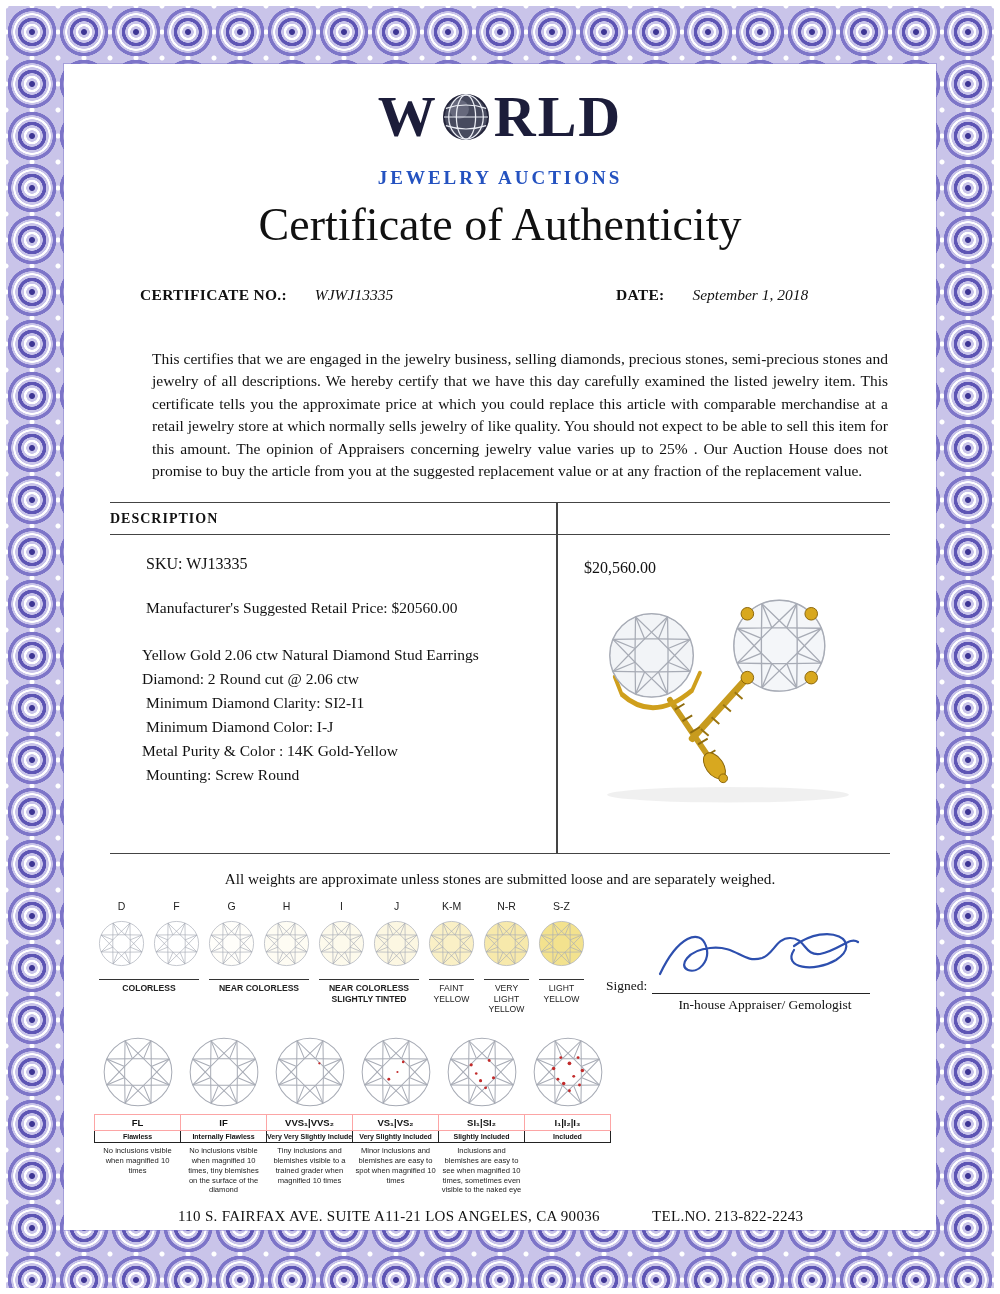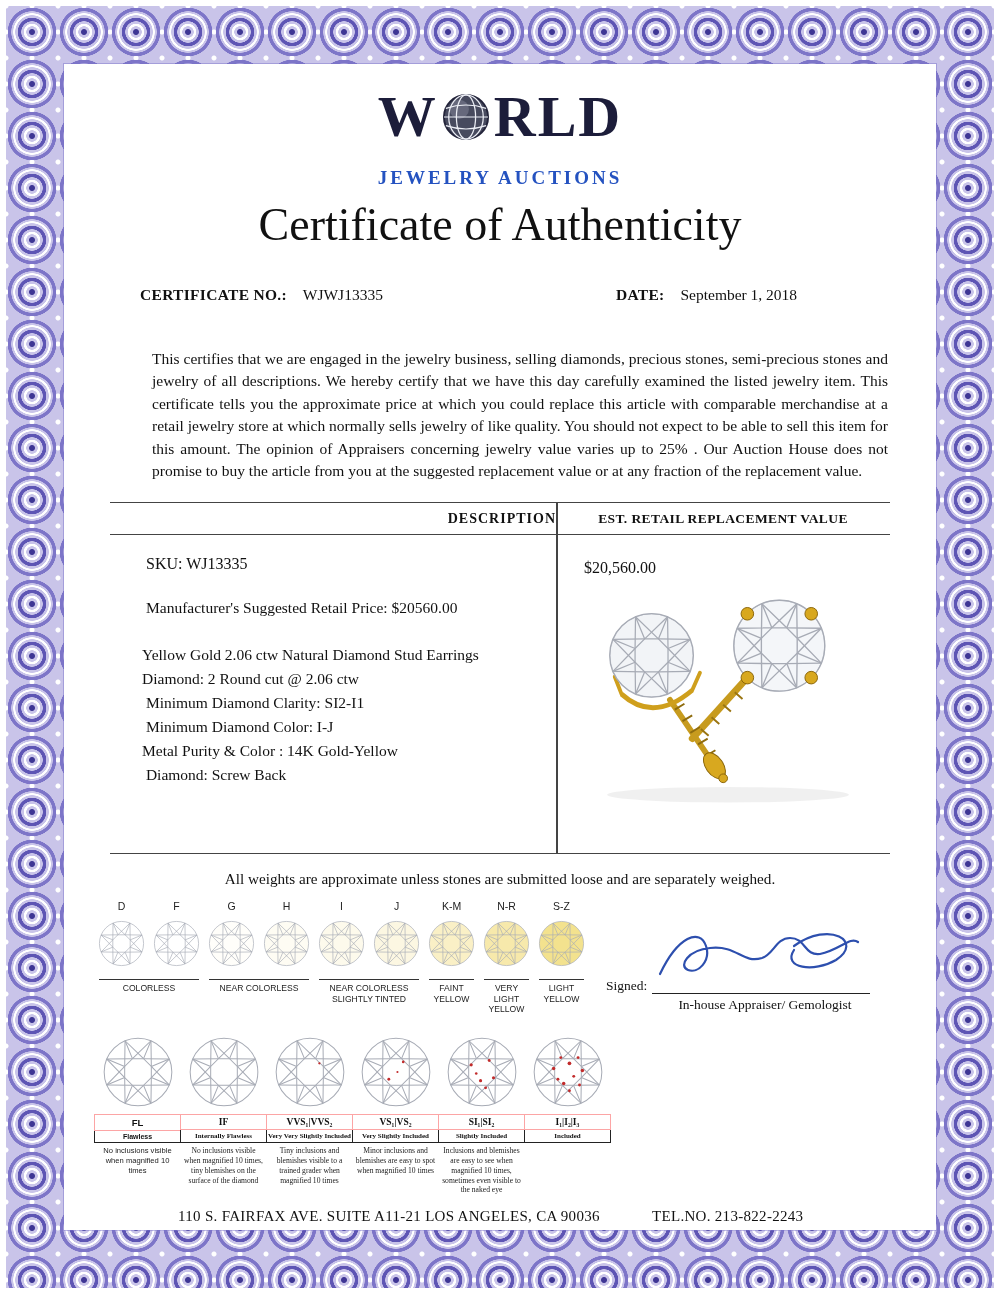--- a/index.html
+++ b/index.html
@@ -30,63 +30,63 @@
   .logo-word svg{margin:0 2px;}
   .logo-sub{font-size:19px;font-weight:700;color:#2452c0;letter-spacing:3px;margin-top:21px;}
 
   .title{position:absolute;top:134px;left:0;width:100%;text-align:center;margin:0;
          font-size:46px;font-weight:400;color:#111;}
 
   .meta{position:absolute;top:222px;left:0;width:100%;font-size:15.5px;}
   .meta-left{position:absolute;left:76px;}
   .meta-right{position:absolute;left:552px;}
   .b{font-weight:700;letter-spacing:.3px;}
-  .meta .val{margin-left:12px;}
+  .meta .val{margin-left:24px;font-style:italic;}
 
   .bodytext{position:absolute;left:76px;top:272px;width:736px;margin:12px;
             font-size:15.5px;line-height:1.45;text-align:justify;}
 
   
   .dtable{position:absolute;left:46px;top:438px;width:780px;height:350px;
           border-top:1.5px solid #444;border-bottom:1.5px solid #444;}
   .thead{display:flex;height:31px;border-bottom:1.5px solid #444;}
-  .th1{width:446px;text-align:right;font-weight:700;font-size:14px;letter-spacing:1px;line-height:31px;}
+  .th1{width:446px;text-align:left;font-weight:700;font-size:14px;letter-spacing:1px;line-height:31px;}
   .th2{flex:1;text-align:center;font-weight:700;font-size:13.5px;letter-spacing:.4px;line-height:31px;}
   .vdiv{position:absolute;left:446px;top:0;bottom:0;width:1.5px;background:#444;}
   .sku{position:absolute;left:36px;top:52px;font-size:16px;}
   .msrp{position:absolute;left:36px;top:96px;font-size:15.5px;}
   .descs{position:absolute;left:32px;top:140px;font-size:15.5px;}
   .descs div{line-height:24px;white-space:pre-wrap;}
   .value{position:absolute;left:474px;top:56px;font-size:16px;}
   .earrings{position:absolute;left:468px;top:78px;}
 
   .note{position:absolute;top:806px;left:0;width:100%;text-align:center;font-size:15.2px;}
 
   
   .cchart{position:absolute;left:30px;top:836px;width:500px;font-family:"Liberation Sans",sans-serif;}
   .cc-row{display:flex;}
   .cc-col{width:55px;text-align:center;}
   .cc-letter{font-size:10.5px;height:16px;color:#222;}
   .cc-col svg{width:47px;height:47px;margin-top:4px;}
   .cc-groups{display:flex;margin-top:8px;}
   .cc-group{box-sizing:border-box;padding:0 5px;}
-  .g2{width:110px;} .g1{width:55px;}
+  .g2{width:110px;font-weight:bold;} .g1{width:55px;}
   .cc-line{border-top:1.5px solid #333;margin-bottom:3px;}
   .cc-label{font-size:8.6px;line-height:1.25;text-align:center;white-space:pre-line;color:#222;}
 
   
   .sig-svg{position:absolute;left:590px;top:852px;}
   .sig-label{position:absolute;left:542px;top:914px;font-size:13.5px;}
   .sig-line{position:absolute;left:588px;top:929px;width:218px;border-top:1.2px solid #222;}
   .sig-role{position:absolute;left:576px;top:933px;width:250px;text-align:center;font-size:13.5px;}
 
   
   .clchart{position:absolute;left:30px;top:972px;width:530px;font-family:"Liberation Sans",sans-serif;display:flex;}
   .cl-col{width:87px;box-sizing:border-box;}
-  .cl-col + .cl-col{margin-left:-1px;font-family:Liberation Serif, serif;}
+  .cl-col + .cl-col{margin-left:-1px;}
   .cl-stone{text-align:center;height:78px;}
   .cl-stone svg{width:72px;height:72px;}
   .cl-code{border:1px solid #fca5a5;font-size:9.5px;font-weight:700;text-align:center;padding:2px 0;background:#fff;}
   .cl-name{border:1px solid #222;border-top:none;font-size:7px;font-weight:700;text-align:center;
            padding:2px 0;white-space:nowrap;overflow:hidden;}
   .cl-desc{font-size:7.6px;text-align:center;padding:3px 3px 0;line-height:1.3;color:#222;}
 
   .f-addr{position:absolute;left:114px;top:1144px;font-size:15px;letter-spacing:.3px;}
   .f-tel{position:absolute;left:588px;top:1144px;font-size:15px;letter-spacing:.3px;}
 </style>
@@ -138,32 +138,31 @@
         <span class="b">DATE:</span>
         <span class="val">September 1, 2018</span>
       </div>
     </div>
 
     <p class="bodytext">This certifies that we are engaged in the jewelry business, selling diamonds, precious stones, semi-precious stones and jewelry of all descriptions.  We hereby certify that we have this day carefully examined the listed jewelry item.  This certificate tells you the approximate price at which you could replace this article with comparable merchandise at a retail jewelry store at which normally sells jewelry of like quality.  You should not expect to be able to sell this item for this amount.  The opinion of Appraisers concerning jewelry value varies up to 25% .    Our Auction House does not promise to buy the article from you at the suggested replacement value or at any fraction of the replacement value.</p>
 
     <div class="dtable">
       <div class="thead">
         <div class="th1">DESCRIPTION</div>
-        <div class="th2">EST. RETAIL REPLACEMENT VALUE</div>
       </div>
       <div class="vdiv"></div>
       <div class="sku">SKU: WJ13335</div>
       <div class="msrp">Manufacturer's Suggested Retail Price: $20560.00</div>
       <div class="descs">
         <div>Yellow Gold 2.06 ctw Natural Diamond Stud Earrings</div>
         <div>Diamond: 2 Round cut @ 2.06 ctw</div>
         <div> Minimum Diamond Clarity: SI2-I1</div>
         <div> Minimum Diamond Color: I-J</div>
         <div>Metal Purity &amp; Color : 14K Gold-Yellow</div>
-        <div> Diamond: Screw Back</div>
+        <div> Mounting: Screw Round</div>
       </div>
       <div class="value">$20,560.00</div>
 
       <svg class="earrings" width="300" height="232" viewBox="0 0 310 230">
         <ellipse cx="155" cy="216" rx="125" ry="8" fill="#000" opacity="0.06"></ellipse>
 
         <line x1="175" y1="95" x2="118" y2="158" stroke="#c79b1e" stroke-width="7" stroke-linecap="round"></line>
         <path d="M162 110 l8 7 M150 123 l8 7 M138 136 l8 7 M127 148 l8 7" stroke="#9a7512" stroke-width="2"></path>
 
         <line x1="95" y1="118" x2="148" y2="196" stroke="#c79b1e" stroke-width="6" stroke-linecap="round"></line>

